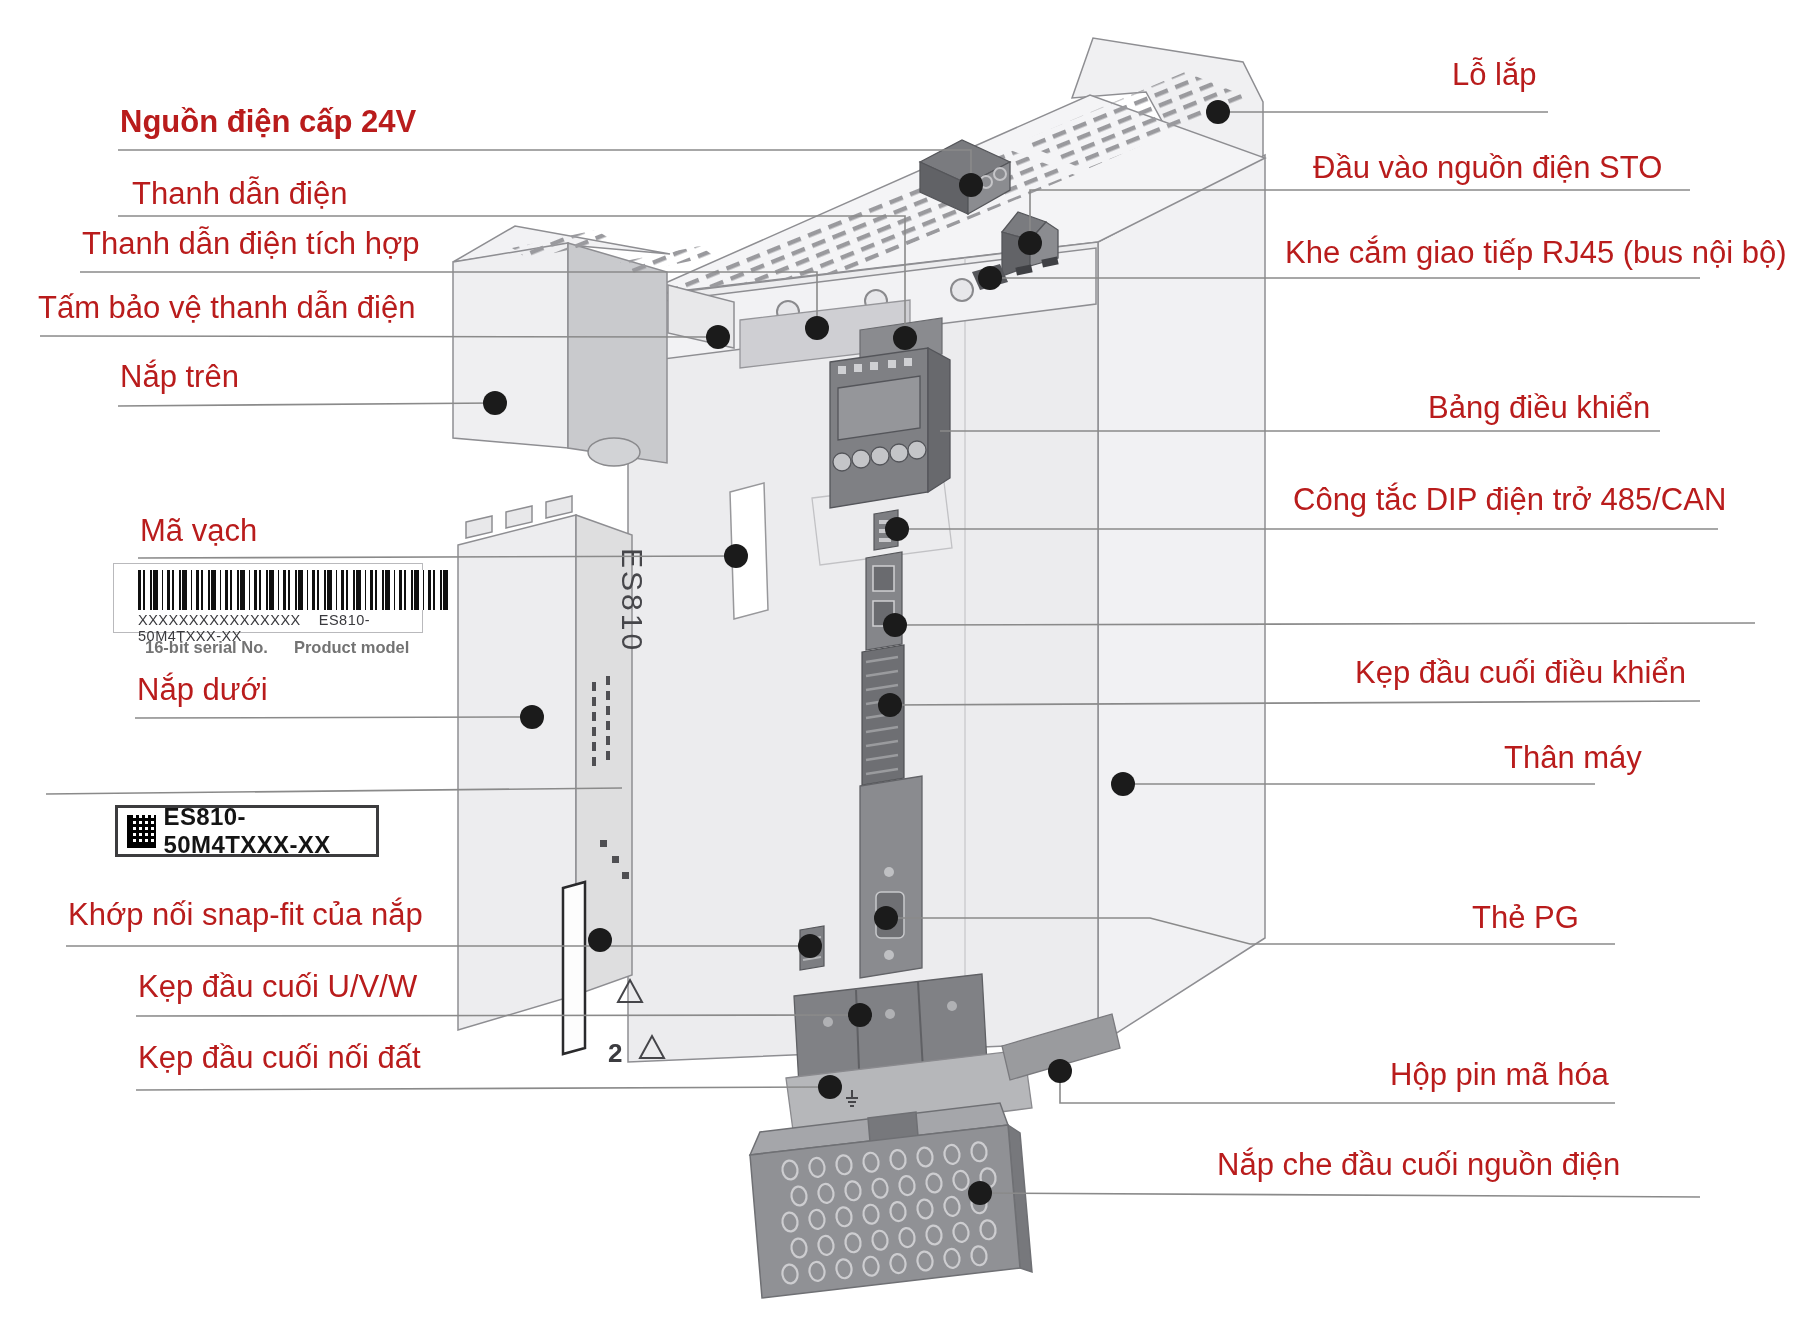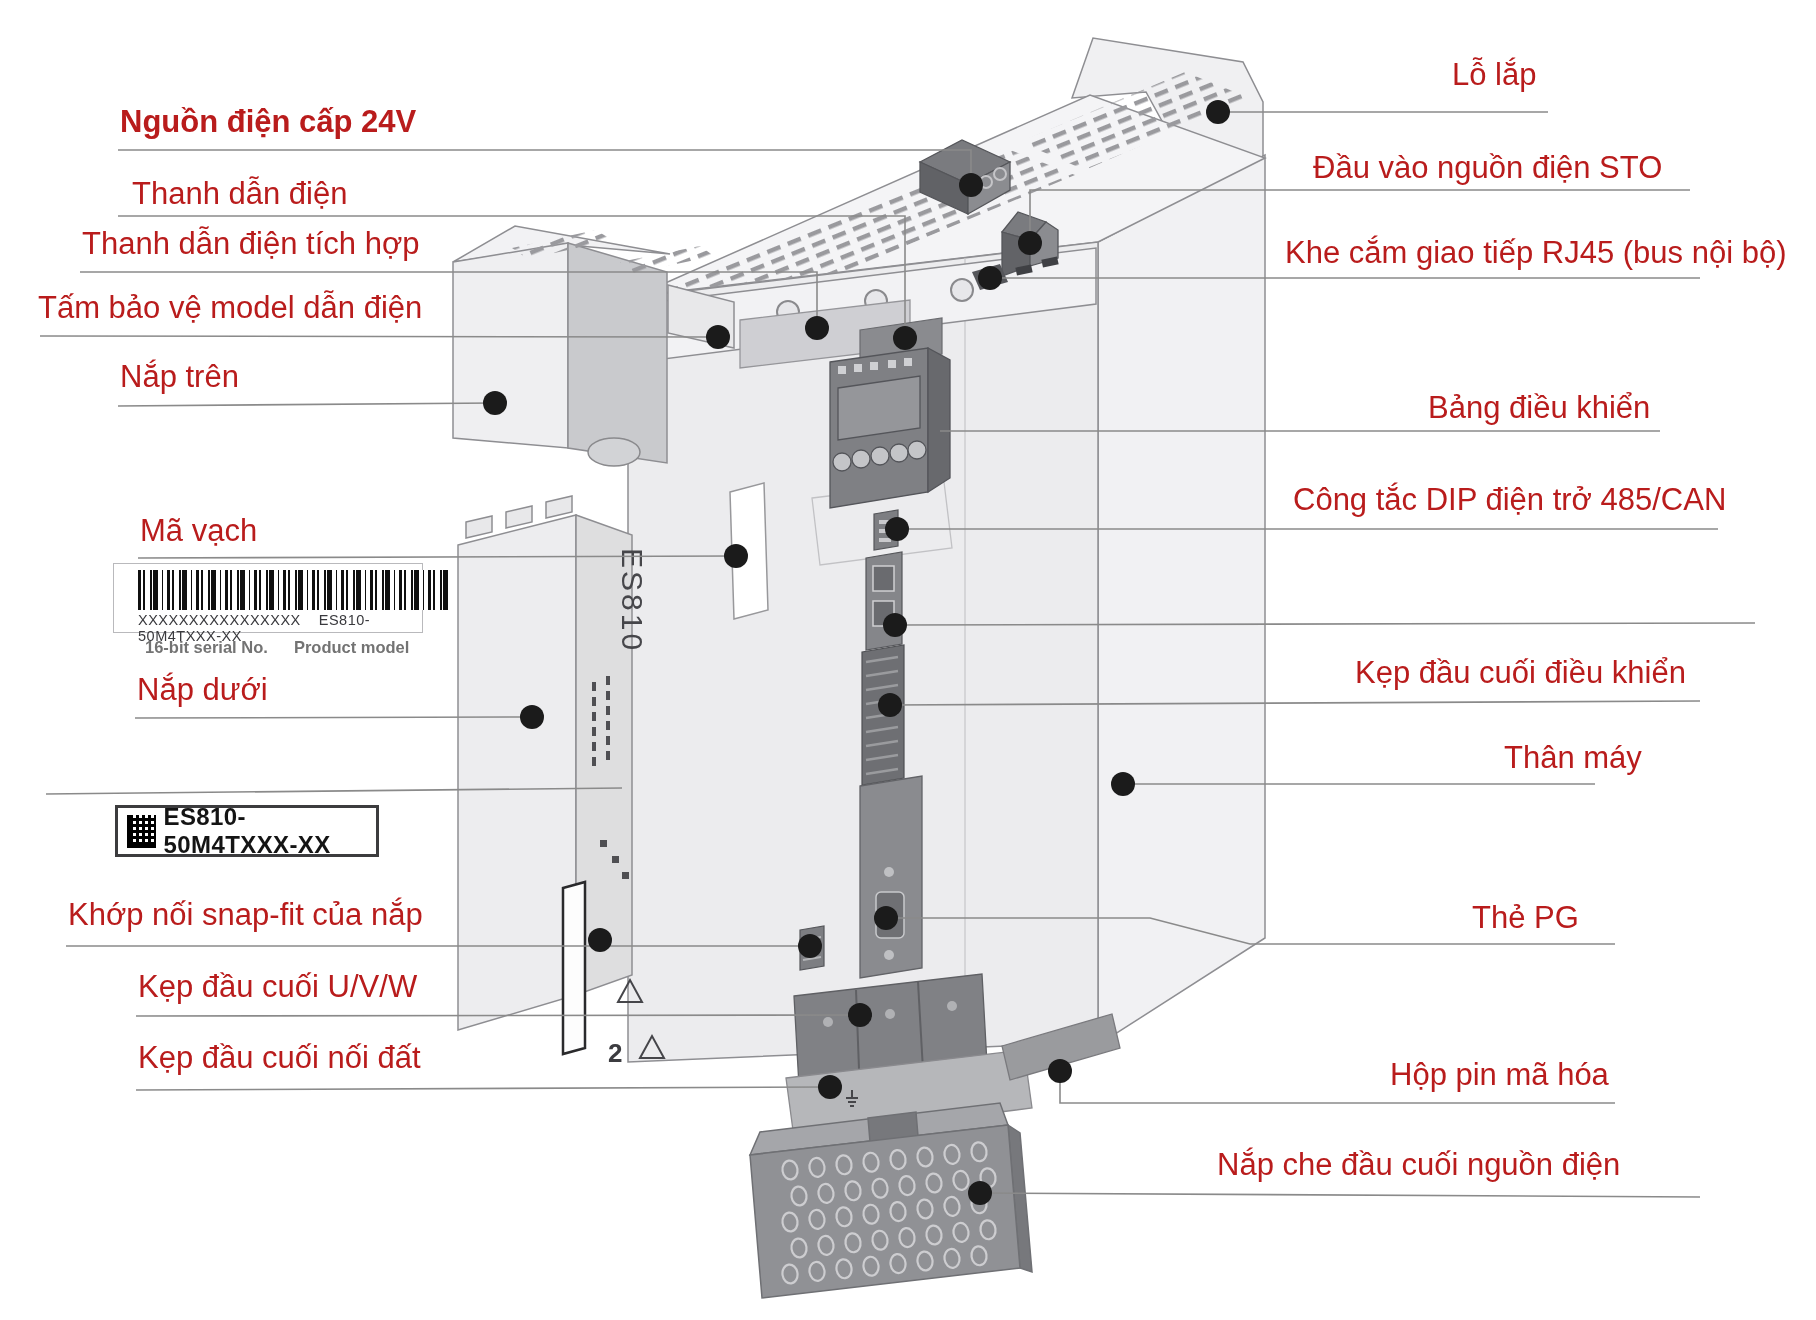--- a/index.html
+++ b/index.html
@@ -303,21 +303,21 @@
     <circle cx="1123" cy="784" r="12"></circle>
     <circle cx="886" cy="918" r="12"></circle>
     <circle cx="1060" cy="1071" r="12"></circle>
     <circle cx="980" cy="1193" r="12"></circle>
   </g>
 </svg>
 
   <div class="lbl" id="l0">Nguồn điện cấp 24V</div>
   <div class="lbl" id="l1">Thanh dẫn điện</div>
   <div class="lbl" id="l2">Thanh dẫn điện tích hợp</div>
-  <div class="lbl" id="l3">Tấm bảo vệ model dẫn điện</div>
+  <div class="lbl" id="l3">Tấm bảo vệ thanh dẫn điện</div>
   <div class="lbl" id="l4">Nắp trên</div>
   <div class="lbl" id="l5">Mã vạch</div>
   <div class="lbl" id="l6">Nắp dưới</div>
   <div class="lbl" id="l8">Khớp nối snap-fit của nắp</div>
   <div class="lbl" id="l9">Kẹp đầu cuối U/V/W</div>
   <div class="lbl" id="l10">Kẹp đầu cuối nối đất</div>
 
   <div class="lbl" id="r0">Lỗ lắp</div>
   <div class="lbl" id="r1">Đầu vào nguồn điện STO</div>
   <div class="lbl" id="r2">Khe cắm giao tiếp RJ45 (bus nội bộ)</div>

